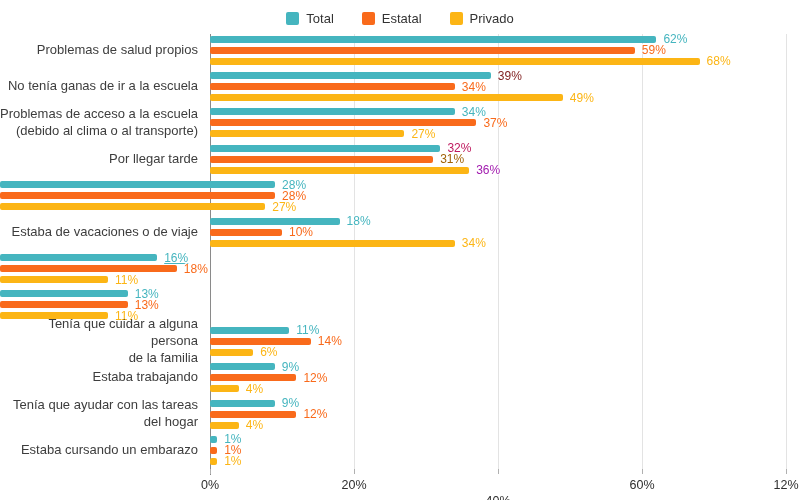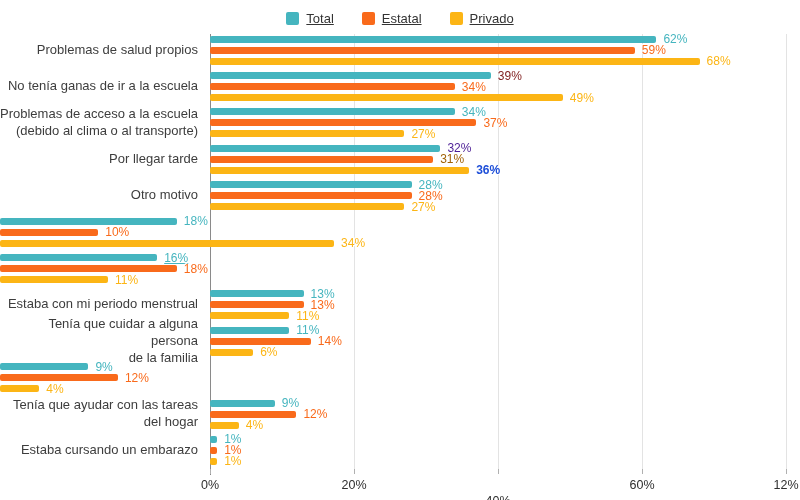--- a/index.html
+++ b/index.html
@@ -3,21 +3,21 @@
 <meta charset="utf-8">
 <style>
   html,body{margin:0;padding:0;background:#ffffff;}
   .chart{
     width:800px;height:500px;background:#ffffff;position:relative;
     font-family:"Liberation Sans","DejaVu Sans",sans-serif;box-sizing:border-box;overflow:hidden;
   }
   .legend{display:flex;justify-content:center;align-items:center;gap:28px;padding-top:7px;height:22px;}
   .legend-item{display:flex;align-items:center;cursor:pointer;}
   .swatch{width:13px;height:13px;border-radius:2px;display:inline-block;}
-  .legend-label{font-size:13px;color:#333333;margin-left:7px;text-decoration:underline;}
+  .legend-label{font-size:13px;color:#333333;margin-left:7px;}
   .plot{position:relative;margin-top:3px;}
   .grid-overlay{position:absolute;left:210px;right:14px;top:0;bottom:0;}
   .gridline{position:absolute;top:2px;bottom:0;width:1px;background:#e3e3e3;}
   .axis-line{position:absolute;left:0;top:2px;bottom:-6px;width:1px;background:#8a8a8a;}
   .rows{position:relative;}
   .row{display:flex;align-items:center;height:36.4px;}
   .cat-label{
     width:198px;padding-right:12px;flex:none;text-align:right;
     font-size:13px;color:#3d3d3d;line-height:1.3;white-space:pre-line;
   }
@@ -109,50 +109,50 @@
               <div class="bar" style="width: 33.75%; background: rgb(252, 181, 21);"></div>
               <span class="val" style="color: rgb(252, 181, 21);">27%</span>
             </div>
           </div>
         </div>
         <div class="row">
           <div class="cat-label">Por llegar tarde</div>
           <div class="bars">
             <div class="bar-wrap">
               <div class="bar" style="width: 40%; background: rgb(69, 181, 191);"></div>
-              <span class="val" style="color: #4c1d95;">32%</span>
+              <span class="val" style="color: #be185d;">32%</span>
             </div>
             <div class="bar-wrap">
               <div class="bar" style="width: 38.75%; background: rgb(249, 106, 27);"></div>
               <span class="val" style="color: #a16207;">31%</span>
             </div>
             <div class="bar-wrap">
               <div class="bar" style="width: 45%; background: rgb(252, 181, 21);"></div>
-              <span class="val" style="color: #1d4ed8; font-weight: bold;">36%</span>
-            </div>
-          </div>
-        </div>
-        <div class="row">
-          <div class="cat-label">Otro motivo</div>
+              <span class="val" style="color: #a21caf;">36%</span>
+            </div>
+          </div>
+        </div>
+        <div class="row">
           <div class="bars">
             <div class="bar-wrap">
               <div class="bar" style="width: 35%; background: rgb(69, 181, 191);"></div>
               <span class="val" style="color: rgb(69, 181, 191);">28%</span>
             </div>
             <div class="bar-wrap">
               <div class="bar" style="width: 35%; background: rgb(249, 106, 27);"></div>
               <span class="val" style="color: rgb(249, 106, 27);">28%</span>
             </div>
             <div class="bar-wrap">
               <div class="bar" style="width: 33.75%; background: rgb(252, 181, 21);"></div>
               <span class="val" style="color: rgb(252, 181, 21);">27%</span>
             </div>
           </div>
         </div>
         <div class="row">
+          <div class="cat-label">Estaba de vacaciones o de viaje</div>
           <div class="bars">
             <div class="bar-wrap">
               <div class="bar" style="width: 22.5%; background: rgb(69, 181, 191);"></div>
               <span class="val" style="color: rgb(69, 181, 191);">18%</span>
             </div>
             <div class="bar-wrap">
               <div class="bar" style="width: 12.5%; background: rgb(249, 106, 27);"></div>
               <span class="val" style="color: rgb(249, 106, 27);">10%</span>
             </div>
             <div class="bar-wrap">
@@ -171,21 +171,20 @@
               <div class="bar" style="width: 22.5%; background: rgb(249, 106, 27);"></div>
               <span class="val" style="color: rgb(249, 106, 27);">18%</span>
             </div>
             <div class="bar-wrap">
               <div class="bar" style="width: 13.75%; background: rgb(252, 181, 21);"></div>
               <span class="val" style="color: rgb(252, 181, 21);">11%</span>
             </div>
           </div>
         </div>
         <div class="row">
-          <div class="cat-label">Estaba con mi periodo menstrual</div>
           <div class="bars">
             <div class="bar-wrap">
               <div class="bar" style="width: 16.25%; background: rgb(69, 181, 191);"></div>
               <span class="val" style="color: rgb(69, 181, 191);">13%</span>
             </div>
             <div class="bar-wrap">
               <div class="bar" style="width: 16.25%; background: rgb(249, 106, 27);"></div>
               <span class="val" style="color: rgb(249, 106, 27);">13%</span>
             </div>
             <div class="bar-wrap">
@@ -206,20 +205,21 @@
               <div class="bar" style="width: 17.5%; background: rgb(249, 106, 27);"></div>
               <span class="val" style="color: rgb(249, 106, 27);">14%</span>
             </div>
             <div class="bar-wrap">
               <div class="bar" style="width: 7.5%; background: rgb(252, 181, 21);"></div>
               <span class="val" style="color: rgb(252, 181, 21);">6%</span>
             </div>
           </div>
         </div>
         <div class="row">
+          <div class="cat-label">Estaba trabajando</div>
           <div class="bars">
             <div class="bar-wrap">
               <div class="bar" style="width: 11.25%; background: rgb(69, 181, 191);"></div>
               <span class="val" style="color: rgb(69, 181, 191);">9%</span>
             </div>
             <div class="bar-wrap">
               <div class="bar" style="width: 15%; background: rgb(249, 106, 27);"></div>
               <span class="val" style="color: rgb(249, 106, 27);">12%</span>
             </div>
             <div class="bar-wrap">

